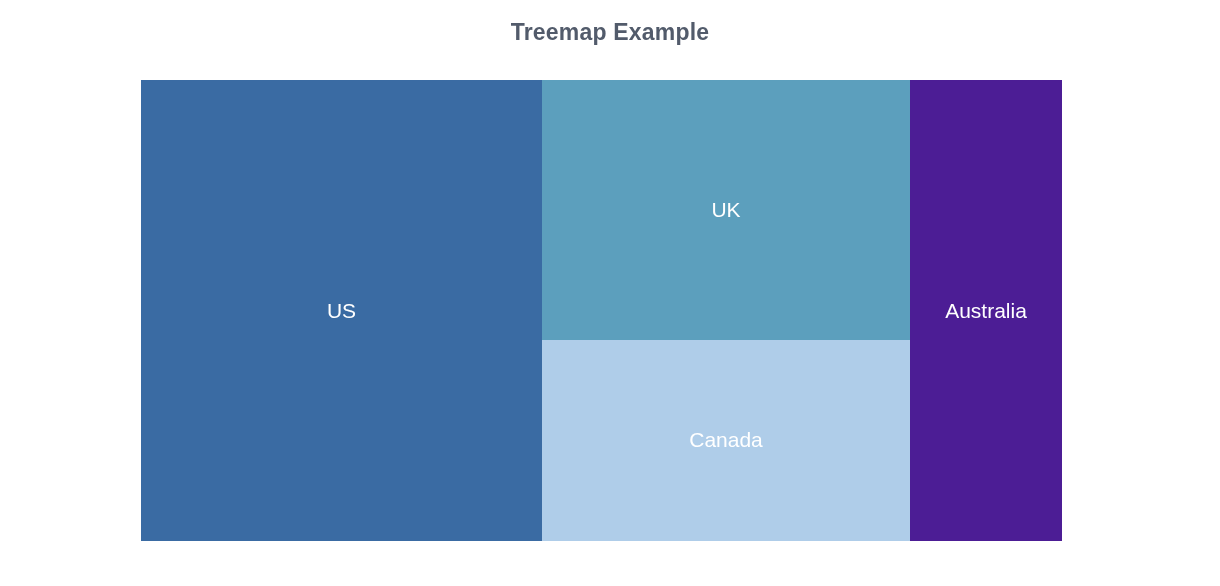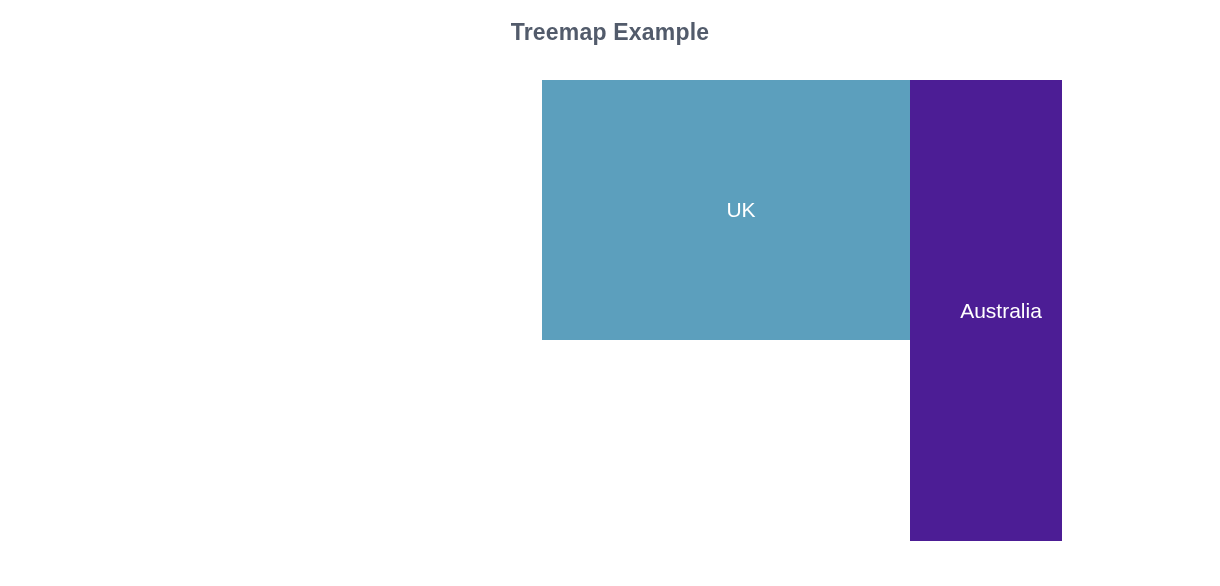--- a/index.html
+++ b/index.html
@@ -52,36 +52,41 @@
     top: 50%;
     transform: translateY(-50%);
     text-align: center;
     font-family: "Liberation Sans", sans-serif;
     font-size: 21px;
     font-weight: normal;
     color: #ffffff;
     line-height: 1.1;
     white-space: nowrap;
     pointer-events: none;
-    padding-left: 15px;
   }
 </style>
 </head>
 <body>
 
 <div id="figure" style="background: rgb(255, 255, 255);">
 
   <div id="chart-title" style="color: rgb(82, 91, 107);">Treemap Example</div>
 
   <div id="treemap">
 
+    <div class="tile" style="left: 0%; top: 0%; width: 43.54%; height: 100%; background: rgb(58, 107, 163);">
+      <span class="tile-label" style="color: rgb(255, 255, 255);">US</span>
+    </div>
 
     <div class="tile" style="left: 43.54%; top: 0%; width: 39.96%; height: 56.4%; background: rgb(92, 159, 189);">
       <span class="tile-label" style="color: rgb(255, 255, 255);">UK</span>
     </div>
 
+    <div class="tile" style="left: 43.54%; top: 56.4%; width: 39.96%; height: 43.6%; background: rgb(175, 205, 233);">
+      <span class="tile-label" style="color: rgb(255, 255, 255);">Canada</span>
+    </div>
 
     <div class="tile" style="left: 83.5%; top: 0%; width: 16.5%; height: 100%; background: #4c1d95;">
       <span class="tile-label" style="color: rgb(255, 255, 255);">Australia</span>
     </div>
 
   </div>
 </div>
 
 </body></html>

